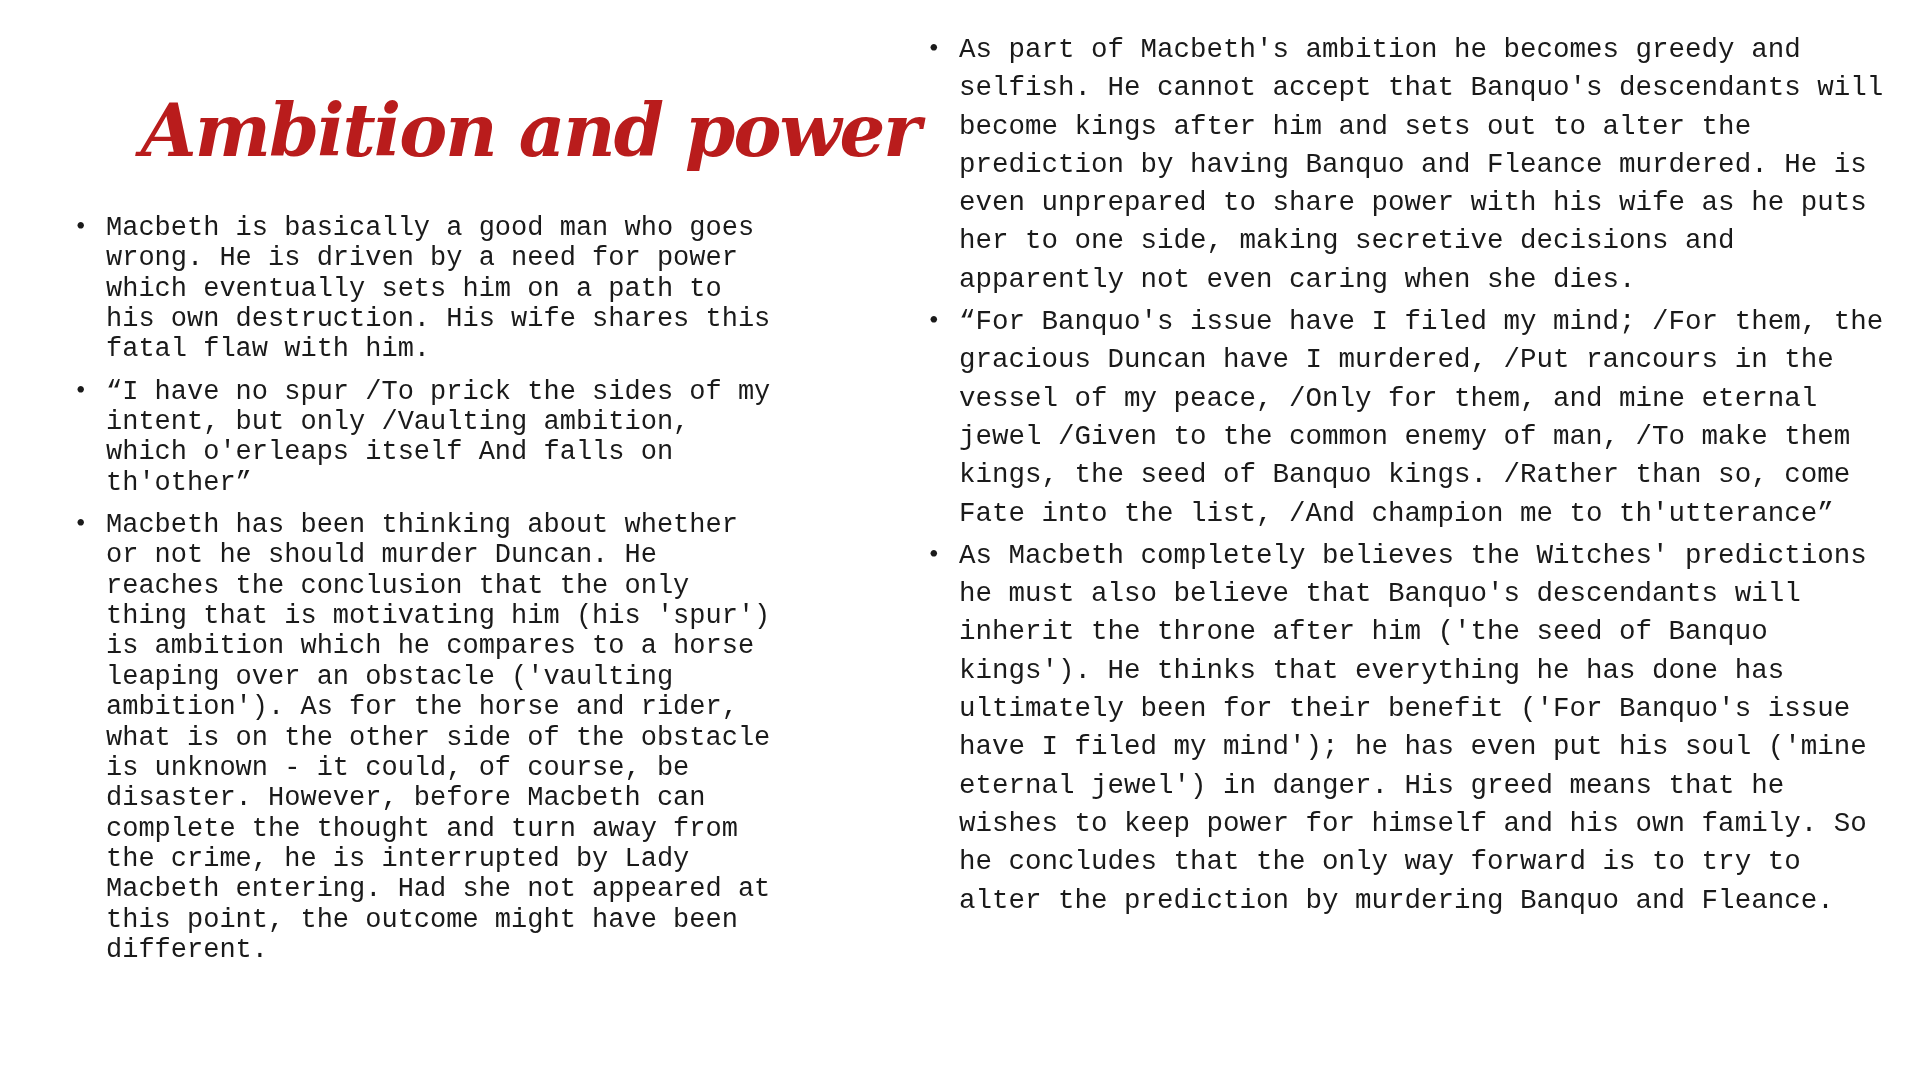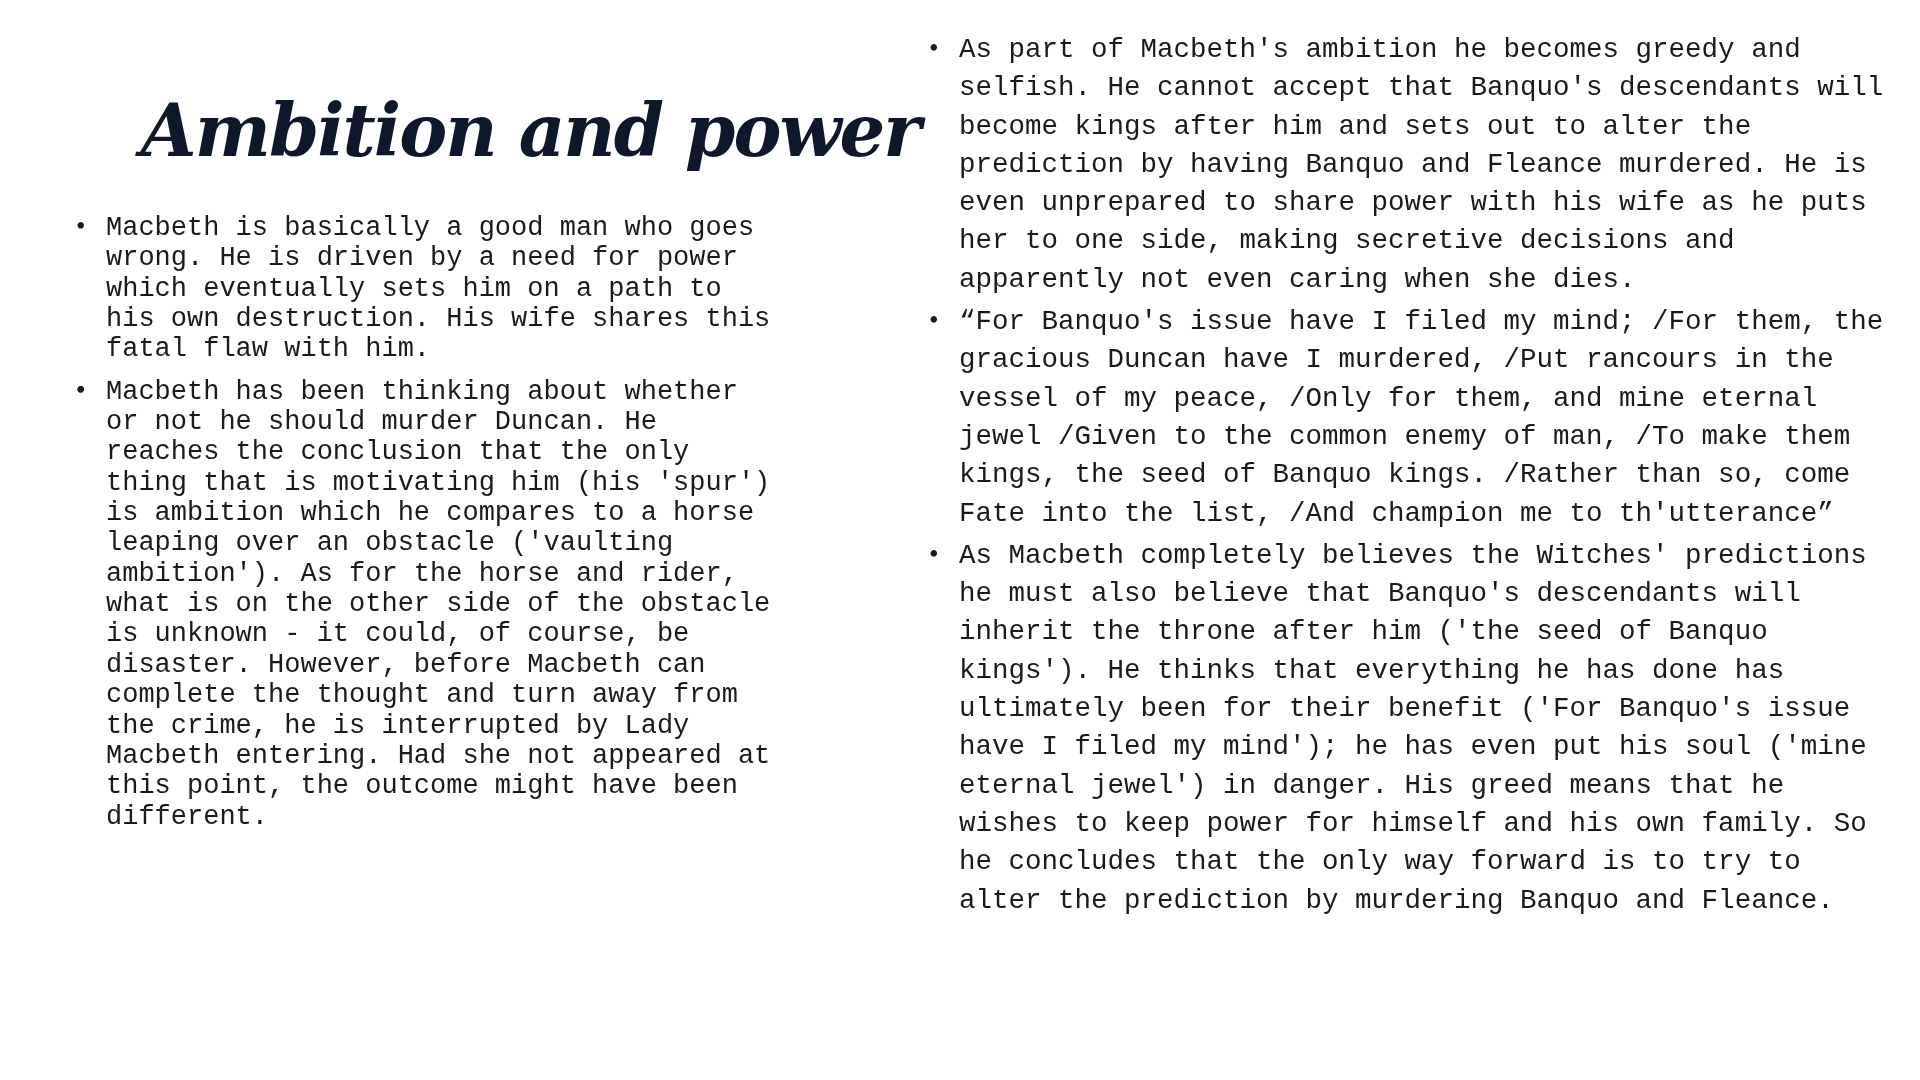--- a/index.html
+++ b/index.html
@@ -21,21 +21,21 @@
     position: absolute;
     left: 80px;
     top: 88px;
     width: 900px;
     text-align: center;
     font-family: "DejaVu Serif", serif;
     font-style: italic;
     font-weight: 700;
     font-size: 72px;
     letter-spacing: -2px;
-    color: #0f172a;
+    color: #b91c1c;
     white-space: nowrap;
   }
   .column {
     position: absolute;
     list-style: none;
   }
   .left-column {
     left: 72px;
     top: 212px;
     width: 700px;
@@ -72,20 +72,21 @@
 
   <h1 class="slide-title">Ambition and power</h1>
 
   <ul class="column left-column">
     <li class="bullet">
       <span class="marker">•</span>
       <span class="btext"> Macbeth is basically a good man who goes wrong. He is driven by a need for power which eventually sets him on a path to his own destruction. His wife shares this fatal flaw with him.</span>
     </li>
     <li class="bullet">
       <span class="marker">•</span>
+      <span class="btext">“I have no spur /To prick the sides of my intent, but only /Vaulting ambition, which o'erleaps itself And falls on th'other”</span>
     </li>
     <li class="bullet">
       <span class="marker">•</span>
       <span class="btext">Macbeth has been thinking about whether or not he should murder Duncan. He reaches the conclusion that the only thing that is motivating him (his 'spur') is ambition which he compares to a horse leaping over an obstacle ('vaulting ambition'). As for the horse and rider, what is on the other side of the obstacle is unknown - it could, of course, be disaster. However, before Macbeth can complete the thought and turn away from the crime, he is interrupted by Lady Macbeth entering. Had she not appeared at this point, the outcome might have been different.</span>
     </li>
   </ul>
 
   <ul class="column right-column">
     <li class="bullet">
       <span class="marker">•</span>

